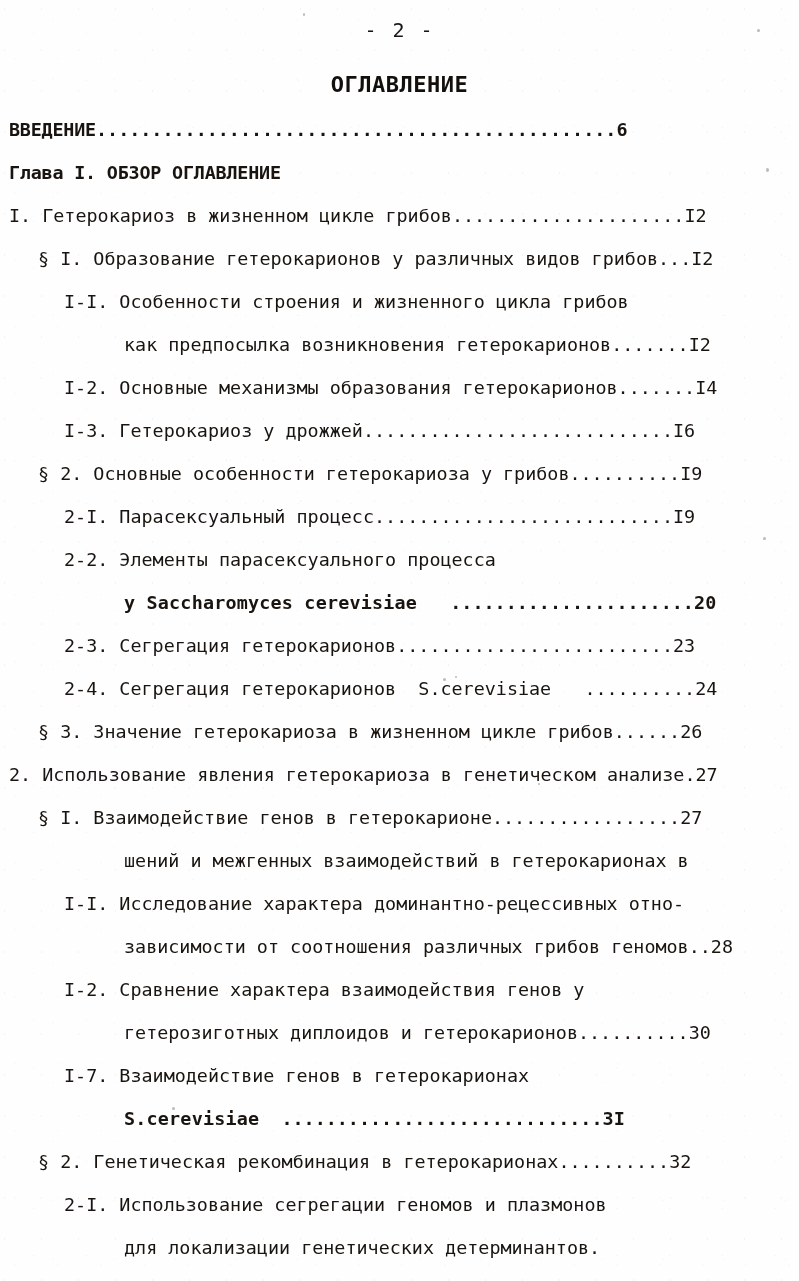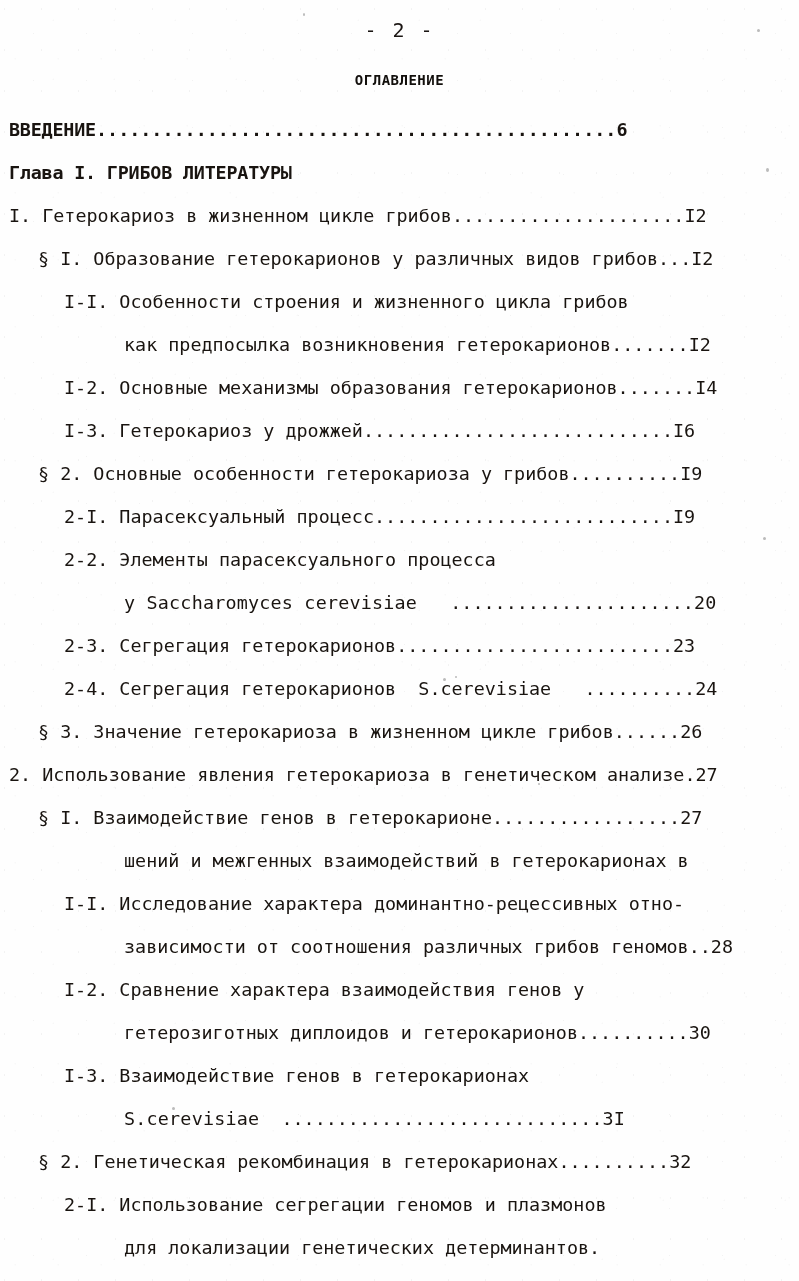--- a/index.html
+++ b/index.html
@@ -35,21 +35,21 @@
     color: #1a1512;
   }
 
   
   .doc-title {
     position: absolute;
     top: 72px;
     left: 0;
     width: 799px;
     text-align: center;
-    font-size: 14px;
+    font-size: 22px;
     letter-spacing: 0.5px;
     color: #120f0c;
     font-weight: 600;
   }
 
   
   .toc {
     position: absolute;
     top: 108px;
     left: 0;
@@ -78,21 +78,21 @@
   .ind-4 { padding-left: 117px; }
 
   
   .leader {
     display: inline-block;
     white-space: pre;
     letter-spacing: 0px;
   }
 
   .mono-bold {
-    font-weight: 400;
+    font-weight: 700;
     letter-spacing: 0.2px;
   }
 
   .caps-head {
     font-weight: 700;
     letter-spacing: -0.2px;
   }
 
   
   .grain {
@@ -119,42 +119,42 @@
 <body>
 
 <div class="page">
 
   <div class="page-folio">- 2 -</div>
 
   <div class="doc-title">ОГЛАВЛЕНИЕ</div>
 
   <div class="toc" id="toc-container">
       <div class="toc-line ind-0 caps-head"><span class="ln-text">ВВЕДЕНИЕ</span><span class="leader">...............................................</span><span class="ln-text">6</span></div>
-      <div class="toc-line ind-0 caps-head"><span class="ln-text">Глава I. ГРИБОВ ЛИТЕРАТУРЫ</span></div>
+      <div class="toc-line ind-0 caps-head"><span class="ln-text">Глава I. ОБЗОР ОГЛАВЛЕНИЕ</span></div>
       <div class="toc-line ind-0"><span class="ln-text">I. Гетерокариоз в жизненном цикле грибов</span><span class="leader">.....................</span><span class="ln-text">I2</span></div>
       <div class="toc-line ind-1"><span class="ln-text">§ I. Образование гетерокарионов у различных видов грибов</span><span class="leader">...</span><span class="ln-text">I2</span></div>
       <div class="toc-line ind-2"><span class="ln-text">I-I. Особенности строения и жизненного цикла грибов</span></div>
       <div class="toc-line ind-3"><span class="ln-text">как предпосылка возникновения гетерокарионов</span><span class="leader">.......</span><span class="ln-text">I2</span></div>
       <div class="toc-line ind-2"><span class="ln-text">I-2. Основные механизмы образования гетерокарионов</span><span class="leader">.......</span><span class="ln-text">I4</span></div>
       <div class="toc-line ind-2"><span class="ln-text">I-3. Гетерокариоз у дрожжей</span><span class="leader">............................</span><span class="ln-text">I6</span></div>
       <div class="toc-line ind-1"><span class="ln-text">§ 2. Основные особенности гетерокариоза у грибов</span><span class="leader">..........</span><span class="ln-text">I9</span></div>
       <div class="toc-line ind-2"><span class="ln-text">2-I. Парасексуальный процесс</span><span class="leader">...........................</span><span class="ln-text">I9</span></div>
       <div class="toc-line ind-2"><span class="ln-text">2-2. Элементы парасексуального процесса</span></div>
       <div class="toc-line ind-3 mono-bold"><span class="ln-text">у Saccharomyces cerevisiae</span><span class="leader">   ......................</span><span class="ln-text">20</span></div>
       <div class="toc-line ind-2"><span class="ln-text">2-3. Сегрегация гетерокарионов</span><span class="leader">.........................</span><span class="ln-text">23</span></div>
       <div class="toc-line ind-2"><span class="ln-text">2-4. Сегрегация гетерокарионов  S.cerevisiae</span><span class="leader">   ..........</span><span class="ln-text">24</span></div>
       <div class="toc-line ind-1"><span class="ln-text">§ 3. Значение гетерокариоза в жизненном цикле грибов</span><span class="leader">......</span><span class="ln-text">26</span></div>
       <div class="toc-line ind-0"><span class="ln-text">2. Использование явления гетерокариоза в генетическом анализе</span><span class="leader">.</span><span class="ln-text">27</span></div>
       <div class="toc-line ind-1"><span class="ln-text">§ I. Взаимодействие генов в гетерокарионе</span><span class="leader">.................</span><span class="ln-text">27</span></div>
       <div class="toc-line ind-3"><span class="ln-text">шений и межгенных взаимодействий в гетерокарионах в</span></div>
       <div class="toc-line ind-2"><span class="ln-text">I-I. Исследование характера доминантно-рецессивных отно-</span></div>
       <div class="toc-line ind-3"><span class="ln-text">зависимости от соотношения различных грибов геномов</span><span class="leader">..</span><span class="ln-text">28</span></div>
       <div class="toc-line ind-2"><span class="ln-text">I-2. Сравнение характера взаимодействия генов у</span></div>
       <div class="toc-line ind-3"><span class="ln-text">гетерозиготных диплоидов и гетерокарионов</span><span class="leader">..........</span><span class="ln-text">30</span></div>
-      <div class="toc-line ind-2"><span class="ln-text">I-3. Взаимодействие генов в гетерокарионах</span></div>
+      <div class="toc-line ind-2"><span class="ln-text">I-7. Взаимодействие генов в гетерокарионах</span></div>
       <div class="toc-line ind-3 mono-bold"><span class="ln-text">S.cerevisiae</span><span class="leader">  .............................</span><span class="ln-text">3I</span></div>
       <div class="toc-line ind-1"><span class="ln-text">§ 2. Генетическая рекомбинация в гетерокарионах</span><span class="leader">..........</span><span class="ln-text">32</span></div>
       <div class="toc-line ind-2"><span class="ln-text">2-I. Использование сегрегации геномов и плазмонов</span></div>
       <div class="toc-line ind-3"><span class="ln-text">для локализации генетических детерминантов.</span></div>
     </div>
 
   <div class="grain"></div>
   <span class="speck" style="left:757px;top:29px;width:3px;height:3px;"></span>
   <span class="speck" style="left:766px;top:168px;width:3px;height:4px;"></span>
   <span class="speck" style="left:763px;top:537px;width:3px;height:3px;"></span>

